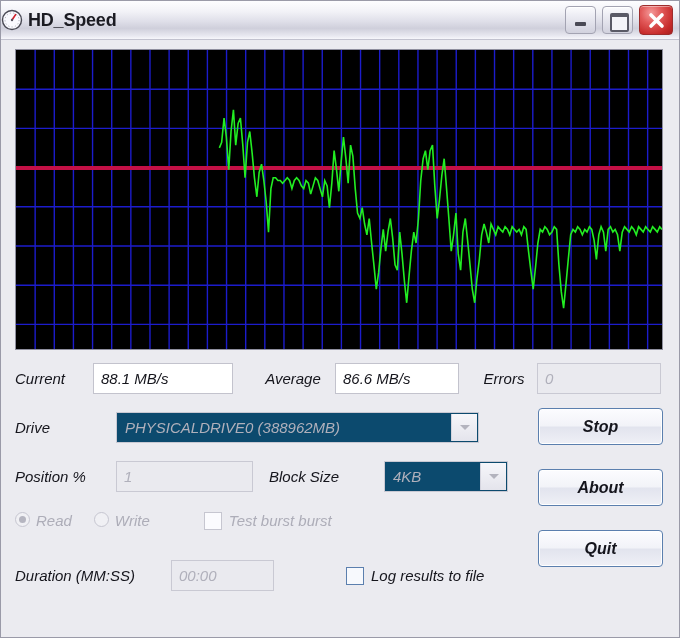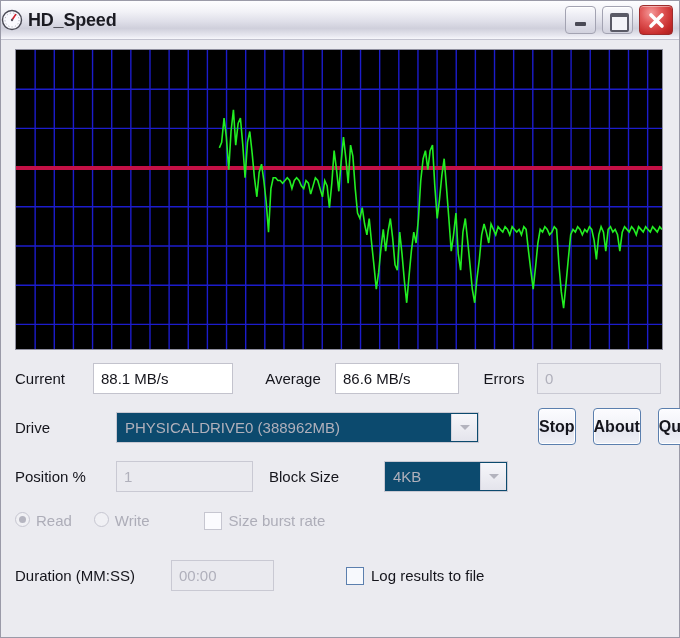--- a/index.html
+++ b/index.html
@@ -99,20 +99,21 @@
     position: relative;
     overflow: hidden;
   }
   .graph-svg { display: block; width: 100%; height: 100%; }
 
   
   .body-area {
     flex: 1 1 auto;
     position: relative;
     padding: 10px 14px;
+    font-style: italic;
   }
 
   .lbl {
     font-size: 15px;
     color: #15151c;
     white-space: nowrap;
   }
   .lbl.dim { color: #adadb8; }
 
   .field {
@@ -207,22 +208,22 @@
     border: 1px solid #5b7fae;
     background: #f7f9fd;
   }
 
   
   .btn-col {
     position: absolute;
     right: 16px; top: 58px;
     width: 125px;
     display: flex;
-    flex-direction: row;
-    gap: 17px;
+    flex-direction: column;
+    gap: 24px;
   }
   .btn {
     height: 37px;
     border-radius: 4px;
     font-size: 16px;
     font-weight: bold;
     color: #15151c;
     display: flex;
     align-items: center;
     justify-content: center;
@@ -347,21 +348,21 @@
           </span>
       </div>
     </div>
 
     <div class="row-mode">
       <span class="radio checked"></span>
       <span class="lbl dim" style="margin-right:22px">Read</span>
       <span class="radio"></span>
       <span class="lbl dim" style="margin-right:54px">Write</span>
       <span class="cbox"></span>
-      <span class="lbl dim">Size burst rate</span>
+      <span class="lbl dim">Test burst burst</span>
     </div>
 
     <div class="row-dur">
       <span class="lbl" style="width:156px">Duration (MM:SS)</span>
       <div class="field disabled" style="width:103px">00:00</div>
       <span class="cbox enabled" style="margin-left:72px"></span>
       <span class="lbl">Log results to file</span>
     </div>
 
     <div class="btn-col">

